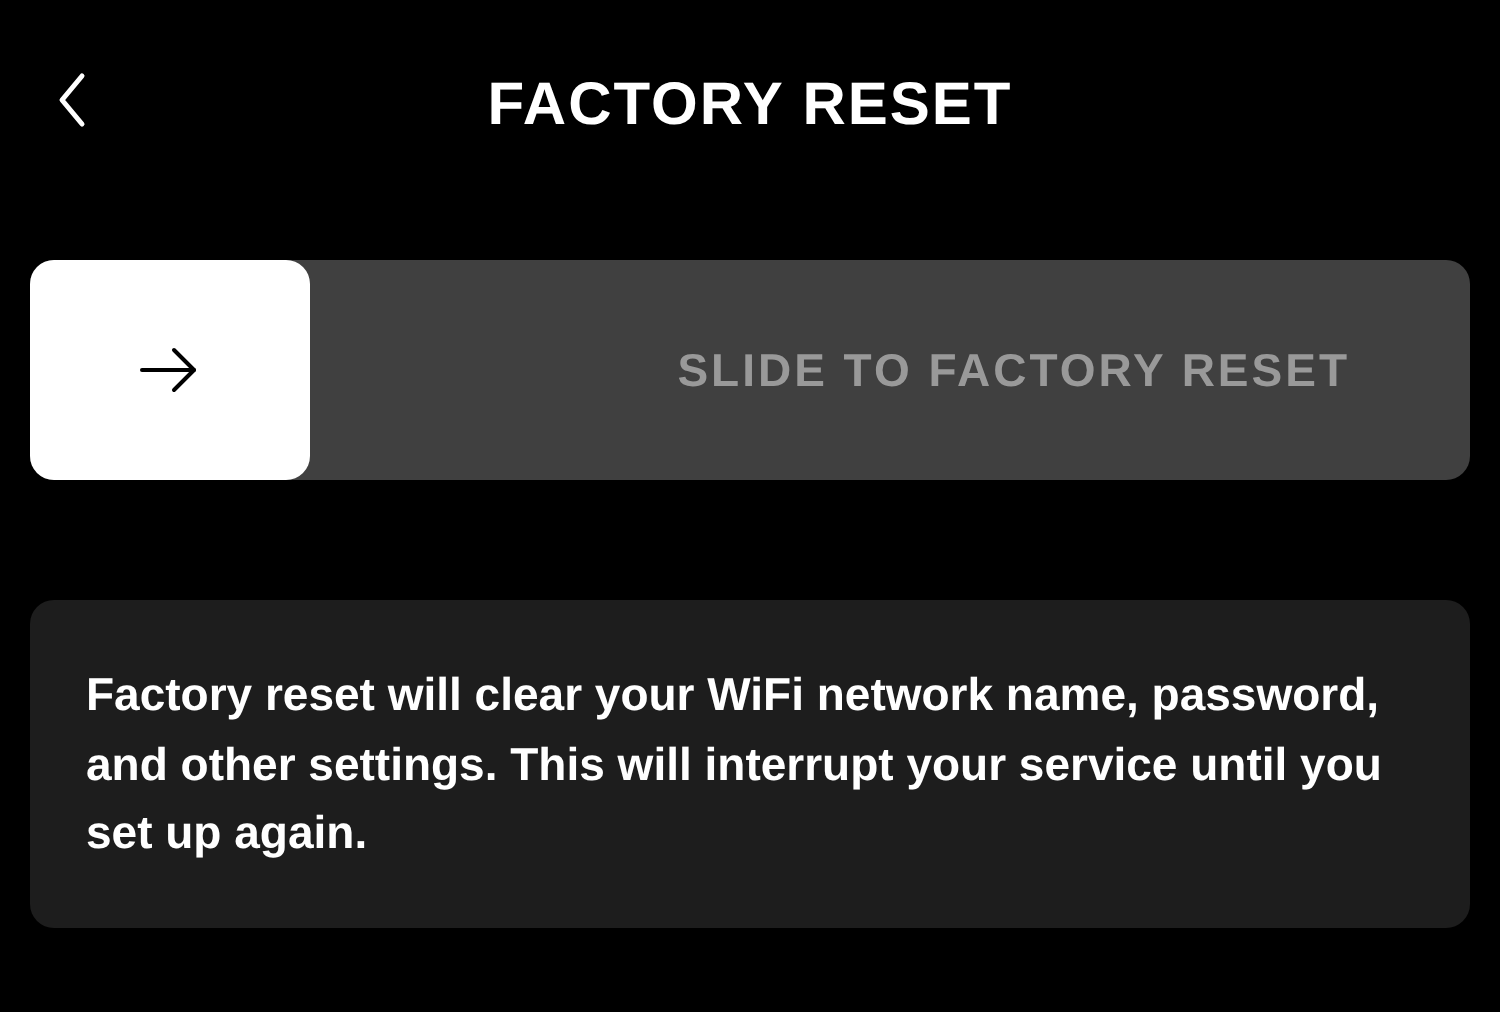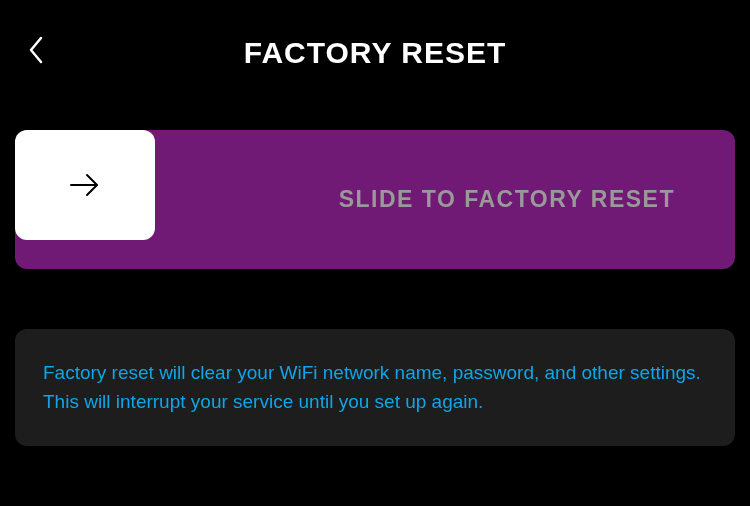--- a/index.html
+++ b/index.html
@@ -37,22 +37,22 @@
       position: absolute;
       left: 50%;
       transform: translateX(-50%);
       color: #ffffff;
       font-size: 30px;
       font-weight: 800;
       letter-spacing: 1px;
     }
     .slider-container {
       margin: 60px 15px 0 15px;
-      height: 139px;
-      background: #701a75;
+      height: 110px;
+      background: #404040;
       border-radius: 12px;
       position: relative;
       display: flex;
       align-items: center;
     }
     .slider-handle {
       position: absolute;
       left: 0;
       top: 0;
       width: 140px;
@@ -76,24 +76,24 @@
       font-weight: 600;
       letter-spacing: 1.5px;
     }
     .info-box {
       margin: 60px 15px 0 15px;
       background: #1d1d1d;
       border-radius: 12px;
       padding: 30px 28px;
     }
     .info-text {
-      color: #0ea5e9;
-      font-size: 19px;
+      color: #ffffff;
+      font-size: 23px;
       line-height: 1.5;
-      font-weight: 400;
+      font-weight: 700;
     }
   </style>
 </head>
 <body>
 
 <div class="header">
   <div class="back-button">
     <svg viewBox="0 0 18 30" fill="none" stroke="#ffffff" stroke-width="2.5" stroke-linecap="round" stroke-linejoin="round">
       <polyline points="14,3 4,15 14,27"></polyline>
     </svg>

